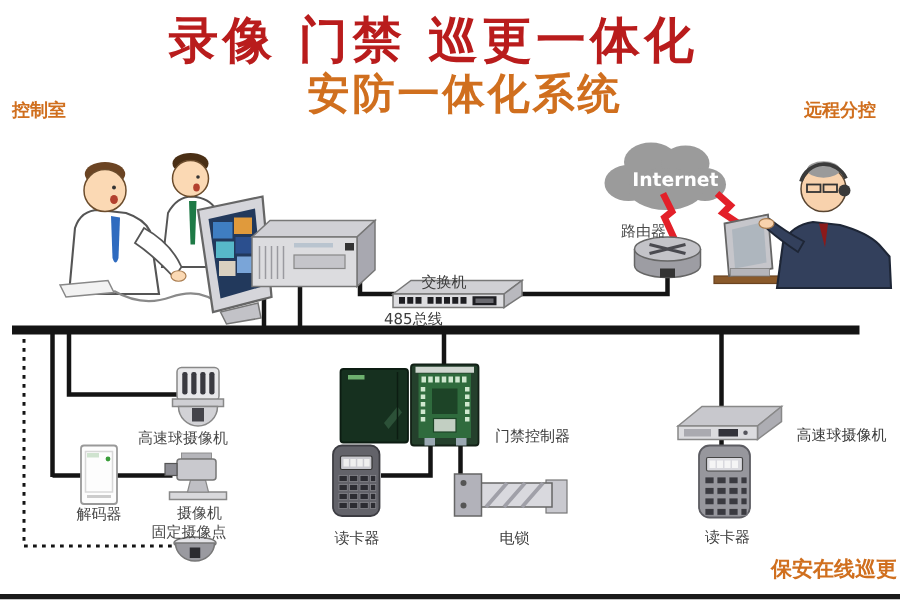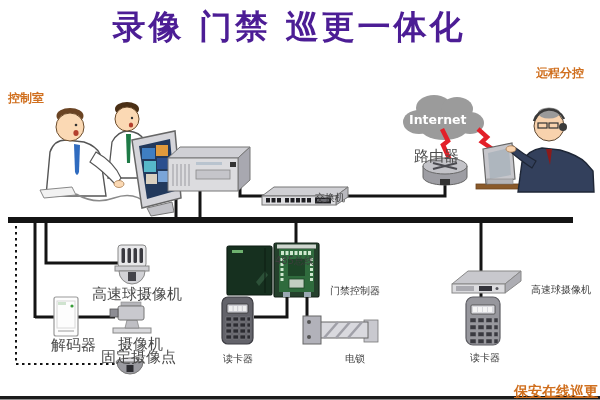--- a/index.html
+++ b/index.html
@@ -3,30 +3,30 @@
 <meta charset="utf-8">
 <style>
   html,body{margin:0;padding:0;}
   #stage{
     position:relative;width:600px;height:400px;background:#ffffff;overflow:hidden;
     font-family:"DejaVu Sans","Liberation Sans",sans-serif;
   }
   .abs{position:absolute;white-space:nowrap;}
   .title{
     left:0;right:22px;top:5px;text-align:center;
-    font-size:33px;font-weight:900;color:#4c1d95;letter-spacing:3px;
+    font-size:33px;font-weight:900;color:#b91c1c;letter-spacing:3px;
   }
   .subtitle{
     left:20px;right:0;top:44px;text-align:center;
     font-size:28px;font-weight:900;color:#d06f1e;letter-spacing:2px;
   }
   .zone{color:#d06f1e;font-weight:bold;font-size:14px;}
   .lbl{color:#3d3d3d;font-size:10px;}
-  .lbl-sm{color:#4a4a4a;font-size:15px;font-family:Liberation Mono, monospace;}
-  .internet-lbl{color:#ffffff;font-weight:bold;font-size:12.5px;text-align:left;}
+  .lbl-sm{color:#4a4a4a;font-size:10px;font-family:Liberation Mono, monospace;}
+  .internet-lbl{color:#ffffff;font-weight:bold;font-size:12.5px;text-align:right;}
   svg{position:absolute;left:0;top:0;}
 </style>
 </head>
 <body>
 
 <div id="stage">
 
   <svg width="600" height="400" viewBox="0 0 600 400">
 
     <g stroke="#141414" stroke-width="3" fill="none">
@@ -293,36 +293,37 @@
           <rect x="494" y="332" width="4" height="4.5"></rect>
         <rect x="470" y="339" width="6" height="4.5"></rect>
           <rect x="478" y="339" width="6" height="4.5"></rect>
           <rect x="486" y="339" width="6" height="4.5"></rect>
           <rect x="494" y="339" width="4" height="4.5"></rect>
       </g>
     </g>
   </svg>
 
   <div class="abs title">录像 门禁 巡更一体化</div>
-
-  <div class="abs zone" style="left:8px;top:65px;font-size:12px;margin-top:25px;">控制室</div>
+  <div class="abs subtitle">安防一体化系统</div>
+
+  <div class="abs zone" style="left:8px;top:65px;font-size:12px;">控制室</div>
   <div class="abs zone" style="left:536px;top:65px;font-size:12px;">远程分控</div>
 
   <div class="abs internet-lbl" style="left:409px;top:112px;width:70px;">Internet</div>
   <div class="abs lbl-sm" style="left:414px;top:147px;">路由器</div>
 
-  <div class="abs lbl" style="left:281px;top:191px;margin-left:34px;">交换机</div>
-  <div class="abs lbl" style="left:275px;top:206px;margin-top:48px;">485总线</div>
+  <div class="abs lbl" style="left:281px;top:181px;">交换机</div>
+  <div class="abs lbl" style="left:256px;top:206px;">485总线</div>
 
   <div class="abs lbl-sm" style="left:92px;top:285px;">高速球摄像机</div>
   <div class="abs lbl-sm" style="left:51px;top:336px;">解码器</div>
   <div class="abs lbl-sm" style="left:118px;top:335px;">摄像机</div>
   <div class="abs lbl-sm" style="left:101px;top:348px;">固定摄像点</div>
 
   <div class="abs lbl" style="left:330px;top:284px;font-family:Liberation Serif, serif;">门禁控制器</div>
   <div class="abs lbl" style="left:223px;top:352px;">读卡器</div>
-  <div class="abs lbl" style="left:345px;top:352px;">电锁</div>
+  <div class="abs lbl" style="left:333px;top:352px;">电锁</div>
 
   <div class="abs lbl" style="left:531px;top:283px;">高速球摄像机</div>
   <div class="abs lbl" style="left:470px;top:351px;">读卡器</div>
-  <div class="abs zone" style="left:514px;top:383px;text-decoration:underline;">保安在线巡更</div>
+  <div class="abs zone" style="left:514px;top:371px;">保安在线巡更</div>
 
 </div>
 
 </body></html>

